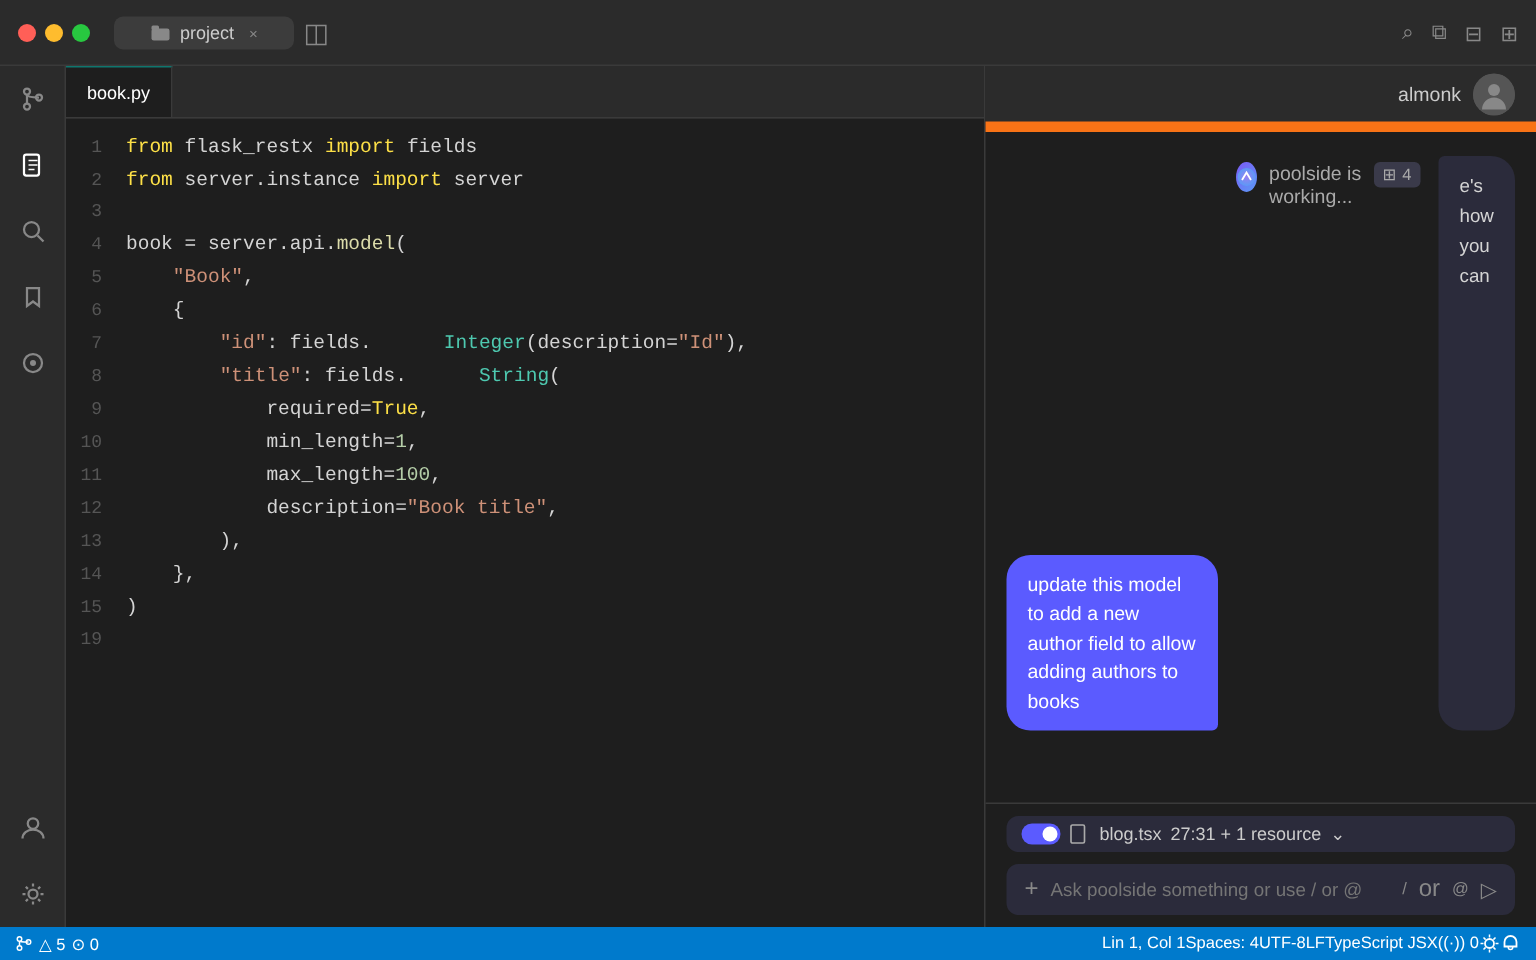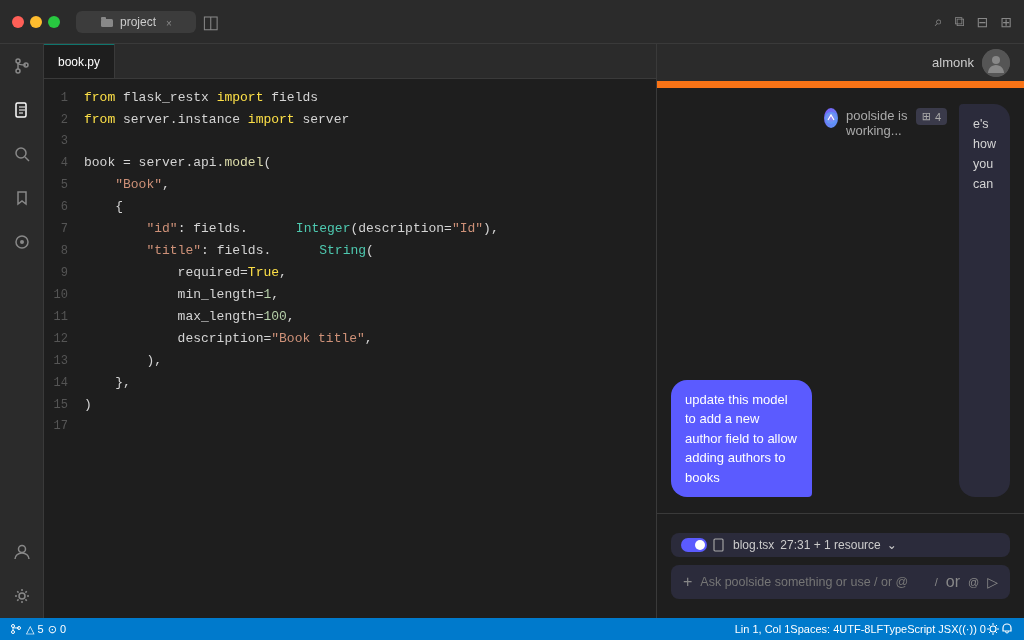--- a/index.html
+++ b/index.html
@@ -220,21 +220,22 @@
       border-radius: 4px 16px 16px 16px;
       padding: 10px 14px;
       font-size: 12.5px;
       line-height: 1.6;
       max-width: 320px;
     }
 
     
     .chat-bottom {
       border-top: 1px solid #3a3a3a;
-      padding: 19px 14px;
+      padding: 8px 14px;
+      margin-top: 32px;
     }
     .context-bar {
       display: flex; align-items: center; gap: 6px;
       padding: 5px 10px;
       background: #2b2b3b;
       border-radius: 8px;
       margin-bottom: 8px;
       font-size: 12px; color: #ccc;
     }
     .context-toggle-mini {
@@ -408,21 +409,21 @@
       </div>
       <div class="code-line">
         <span class="line-num">14</span>
         <span class="code-content">    },</span>
       </div>
       <div class="code-line">
         <span class="line-num">15</span>
         <span class="code-content">)</span>
       </div>
       <div class="code-line">
-        <span class="line-num">17</span>
+        <span class="line-num">19</span>
         <span class="code-content"></span>
       </div>
     </div>
   </div>
 
   <div class="chat-panel" style="position:relative;">
     <div class="chat-header">
       <span class="chat-user">almonk</span>
       <div class="avatar">
         <svg width="28" height="28" viewBox="0 0 28 28">

